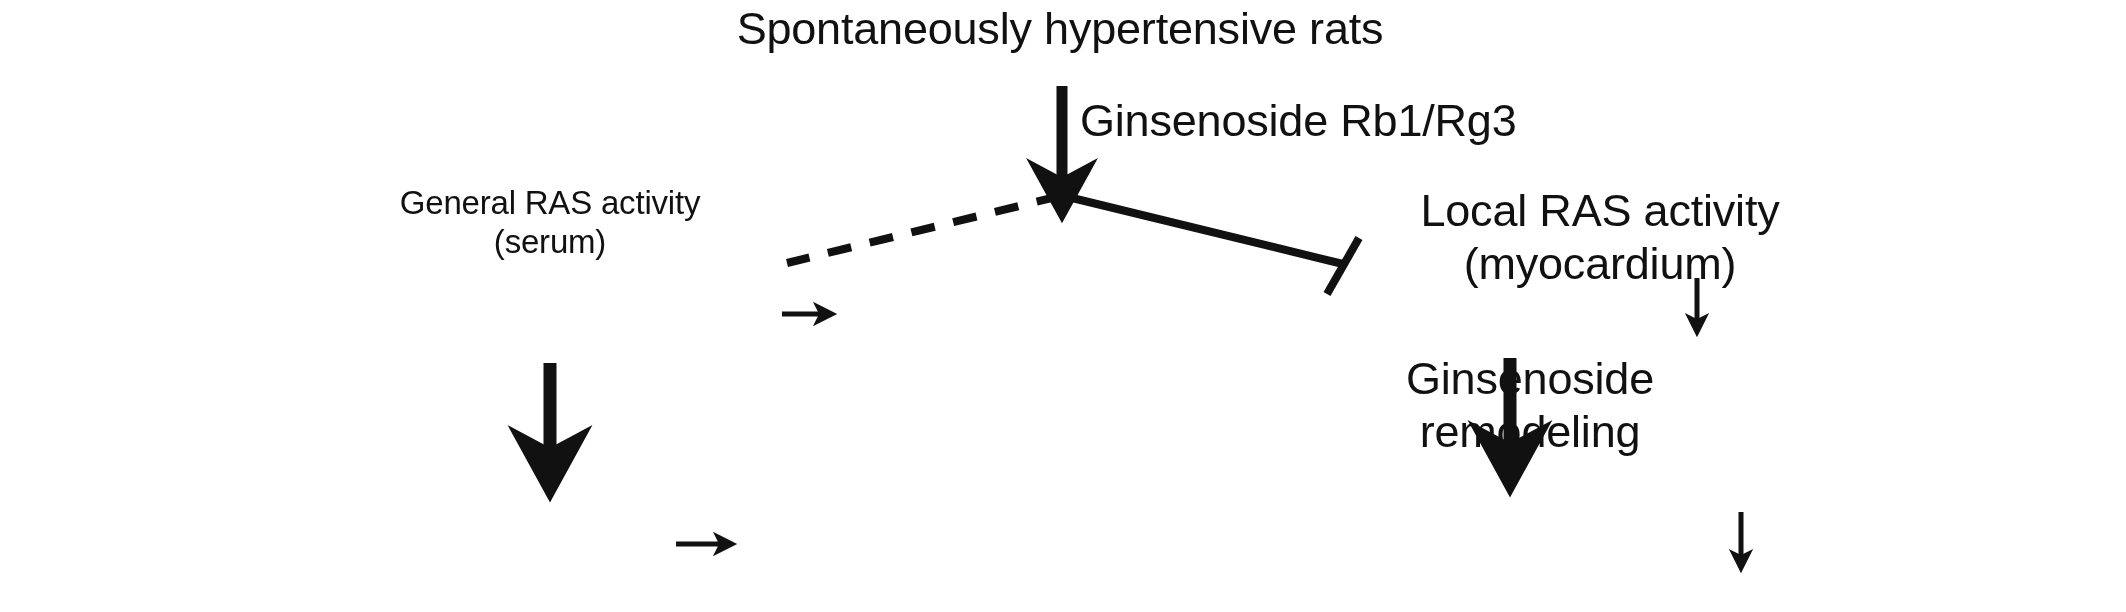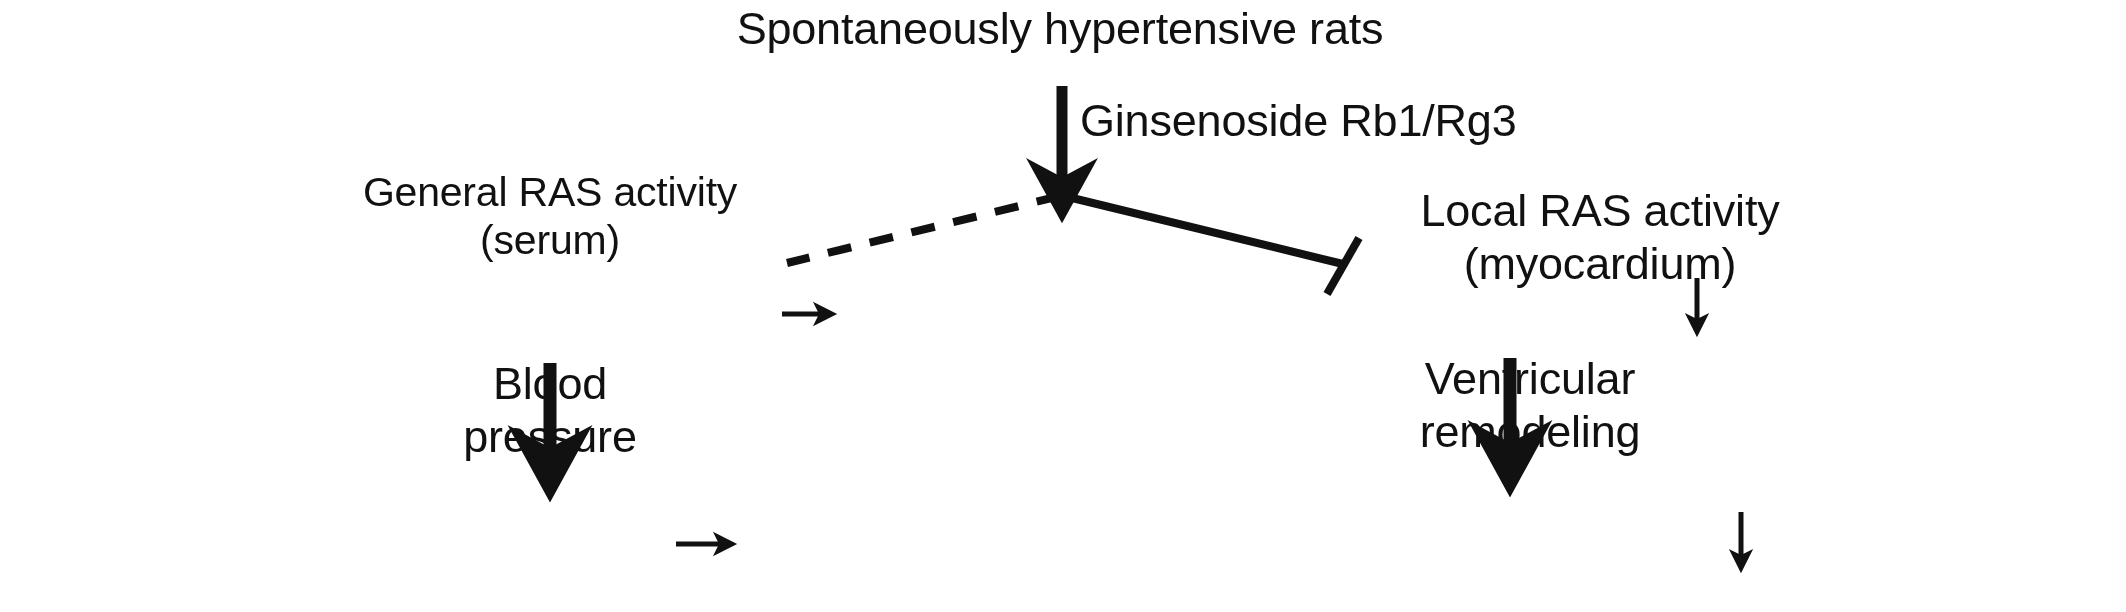--- a/index.html
+++ b/index.html
@@ -45,23 +45,23 @@
   }
   #ginsenoside-label {
     left: 1080px;
     top: 94px;
     width: 600px;
     font-size: 45px;
     text-align: left;
   }
   #general-ras-label {
     left: 290px;
-    top: 168px;
+    top: 184px;
     width: 520px;
-    font-size: 41px;
+    font-size: 33px;
   }
   #local-ras-label {
     left: 1340px;
     top: 184px;
     width: 520px;
     font-size: 45px;
   }
   #blood-pressure-label {
     left: 350px;
     top: 357px;
@@ -126,19 +126,17 @@
 
 
   <div class="node-label" id="ginsenoside-label">Ginsenoside Rb1/Rg3</div>
 
   <div class="node-label" id="general-ras-label">General RAS activity
 (serum)</div>
 
   <div class="node-label" id="local-ras-label">Local RAS activity
 (myocardium)</div>
 
-  <div class="node-label" id="blood-pressure-label">Blood
-pressure</div>
 
-  <div class="node-label" id="ventricular-remodeling-label">Ventricular
+  <div class="node-label" id="ventricular-remodeling-label">Ginsenoside
 remodeling</div>
 
 </div>
 
 </body></html>

